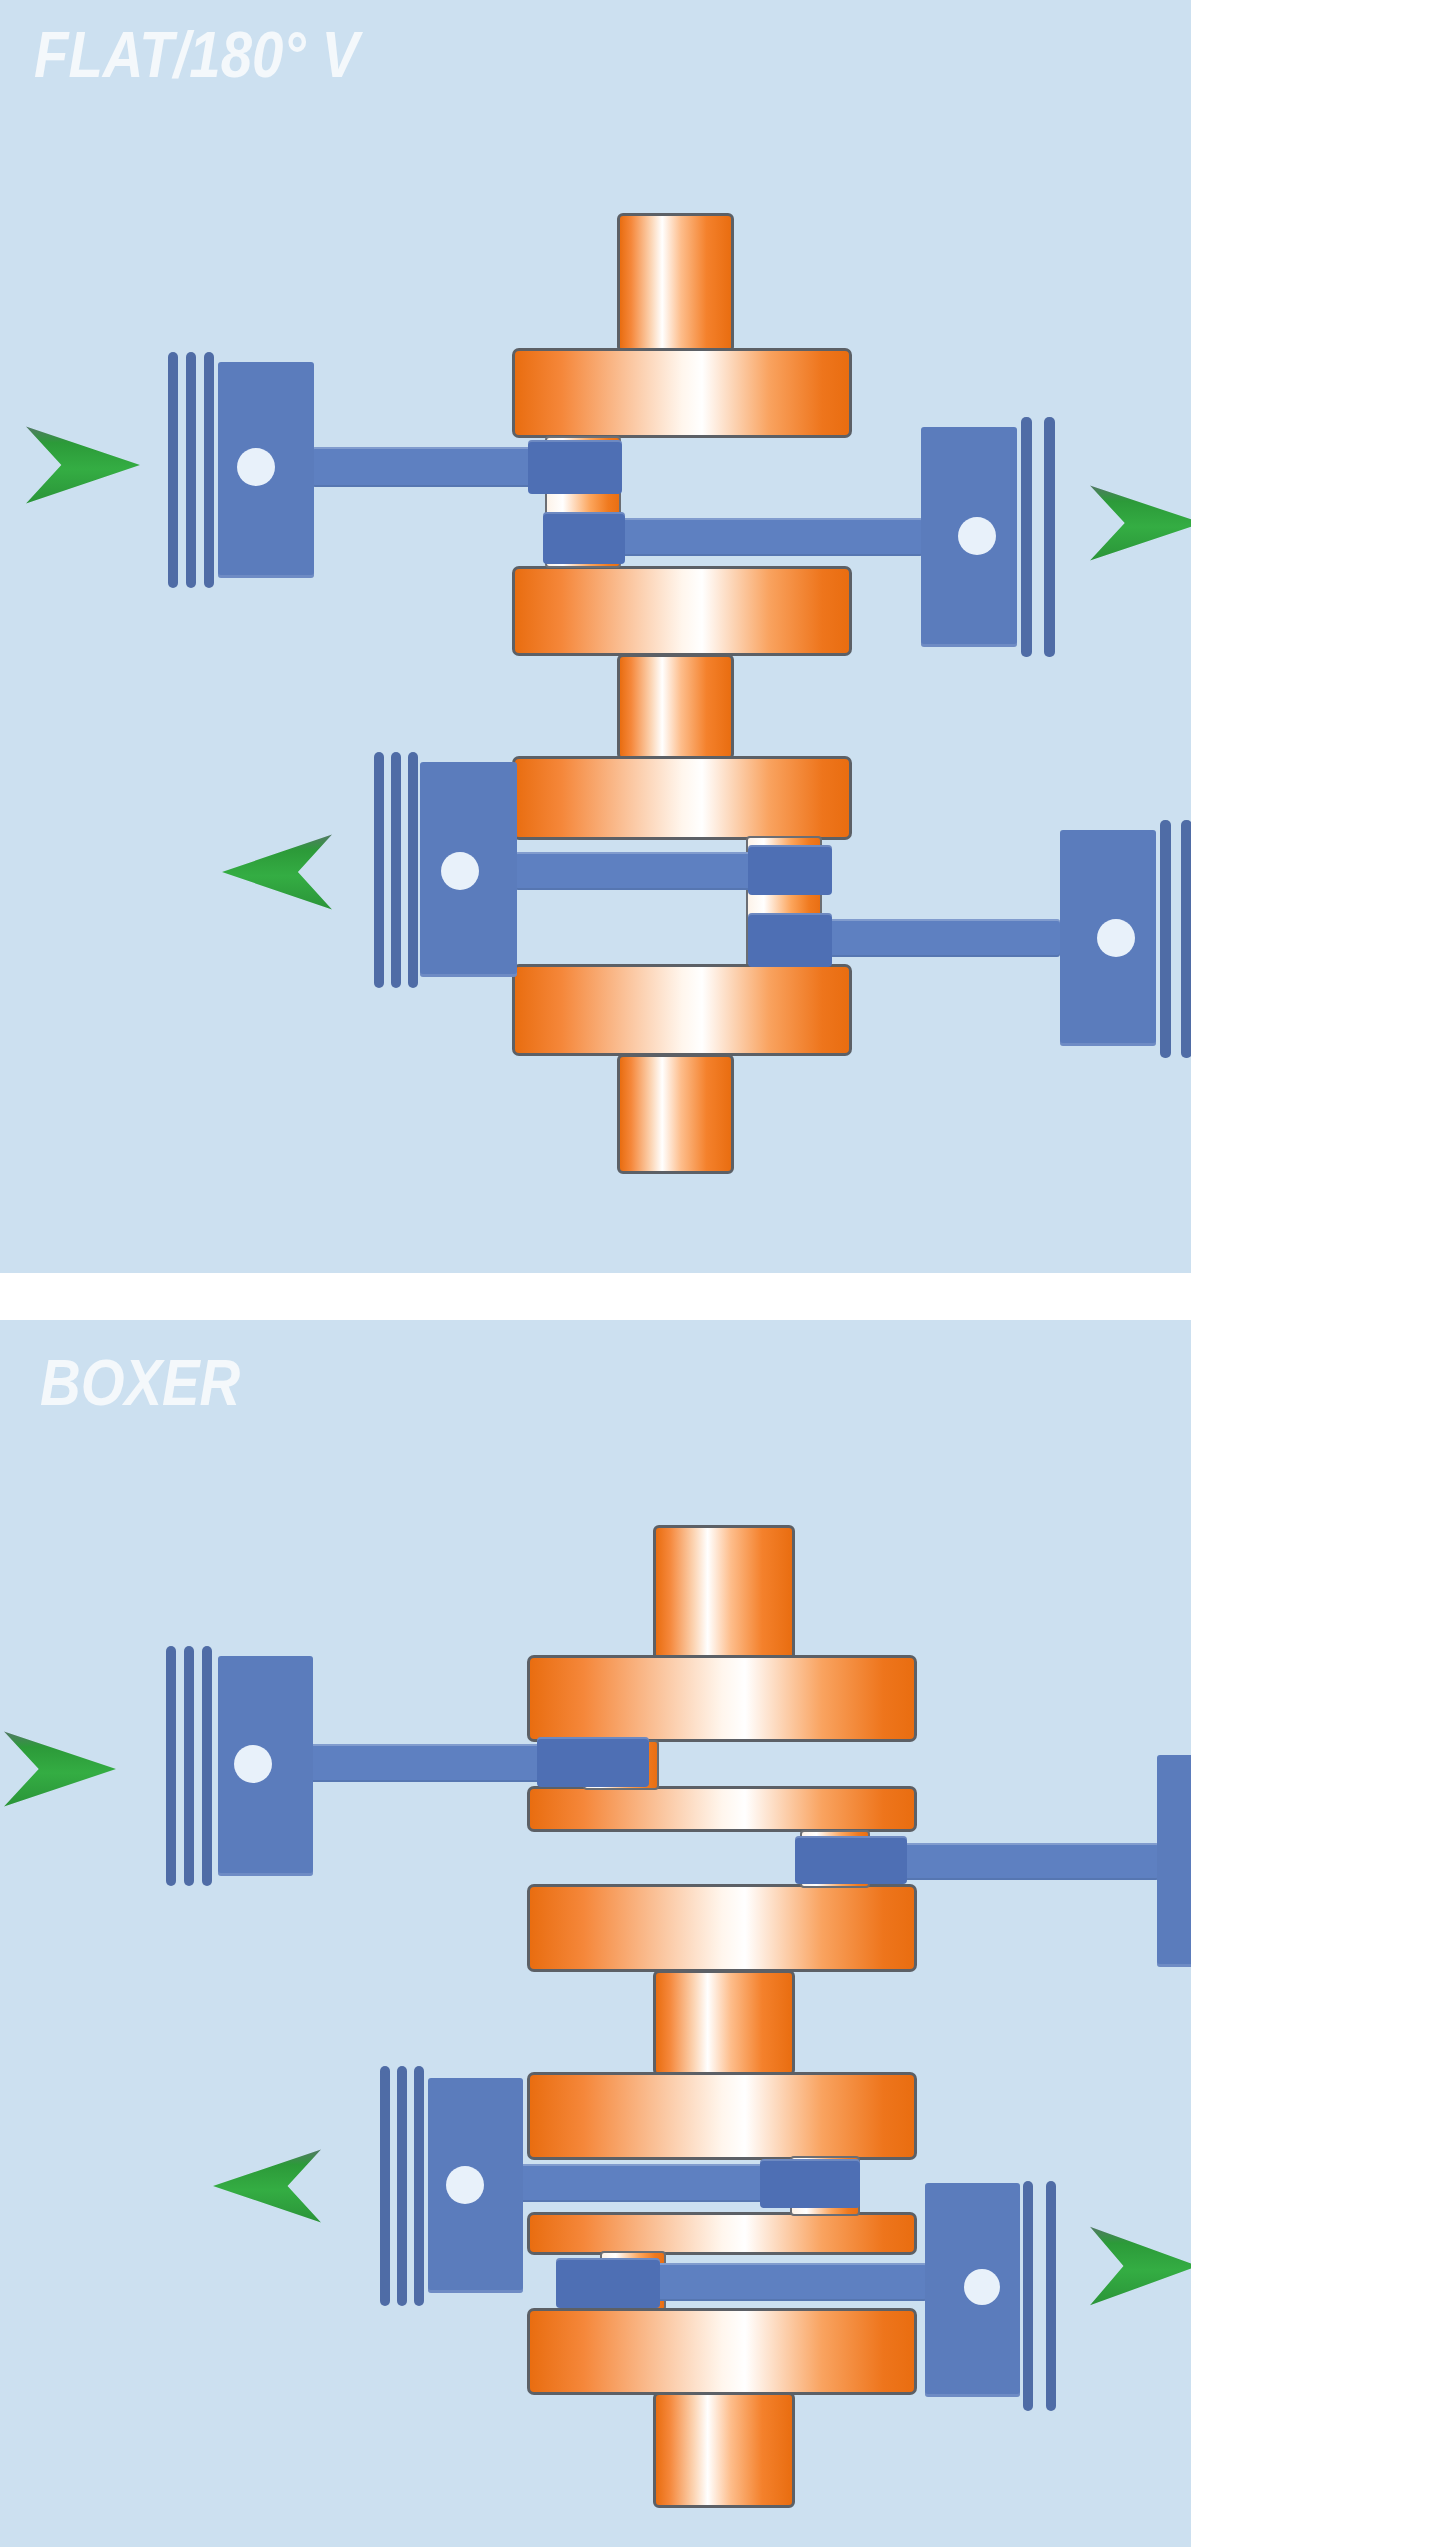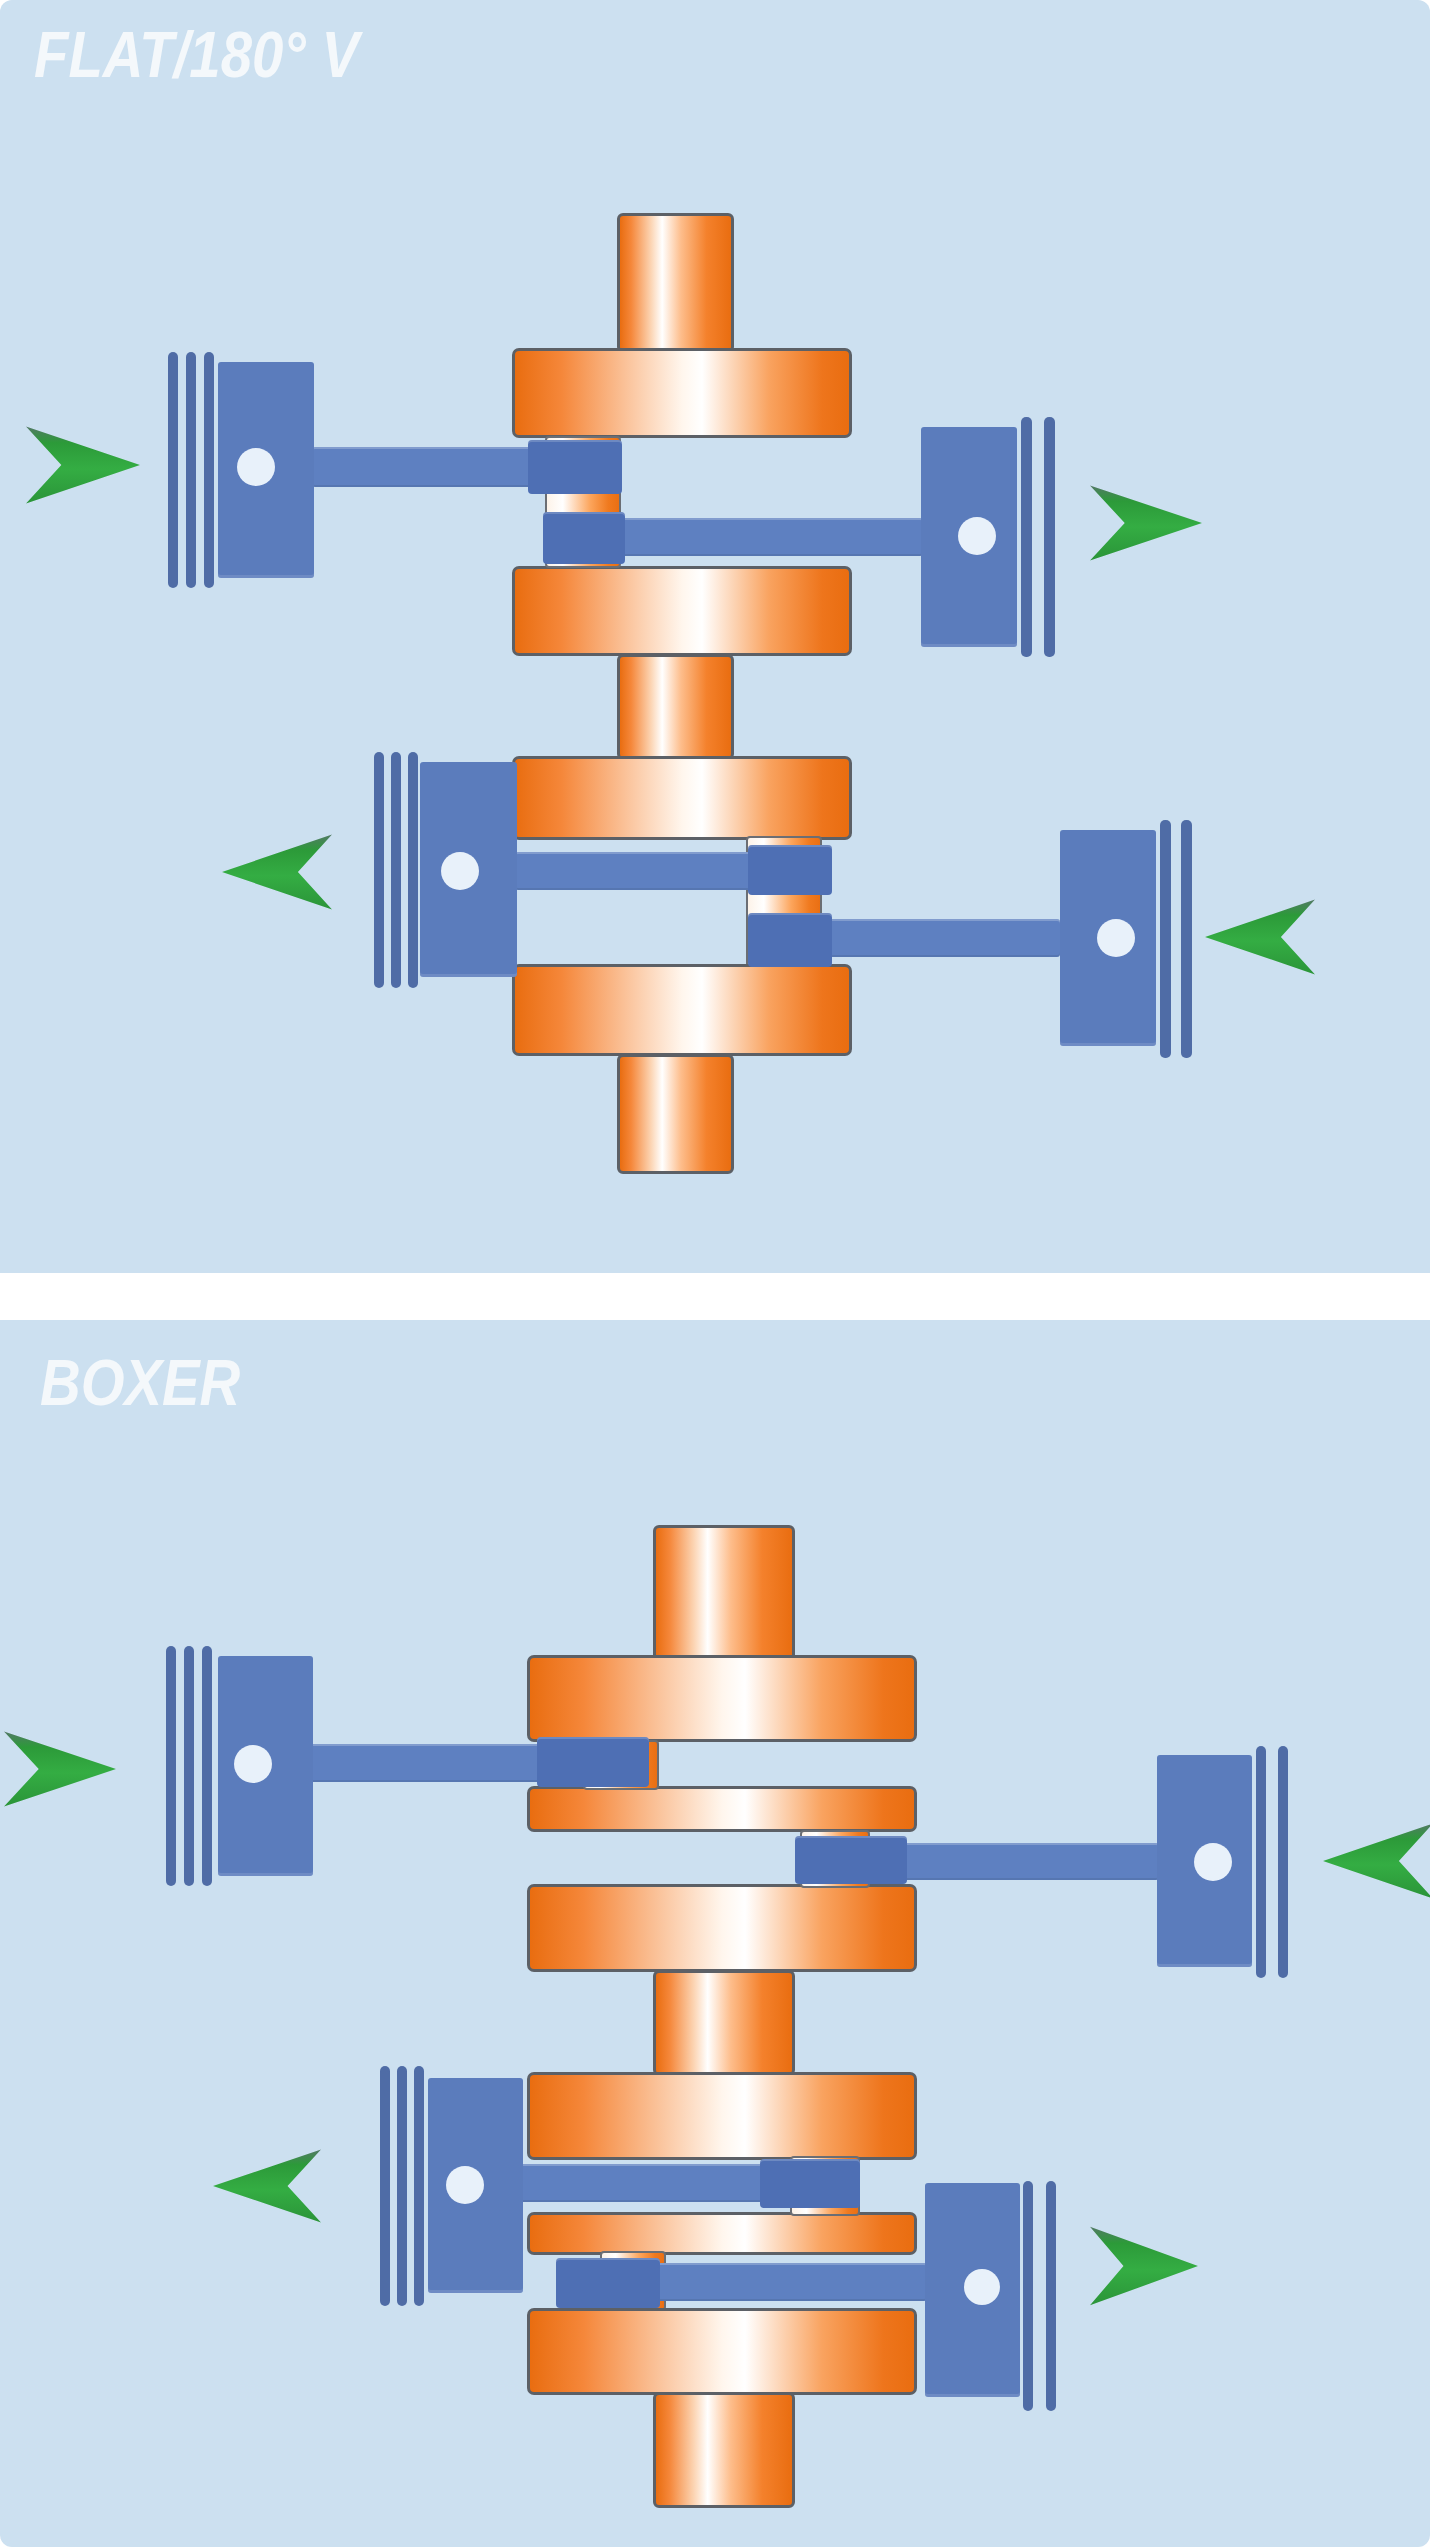--- a/index.html
+++ b/index.html
@@ -1,17 +1,17 @@
 <!DOCTYPE html>
 <html><head>
 <meta charset="utf-8">
 <style>
   html,body{margin:0;padding:0;background:#ffffff;}
-  #stage{position:relative;width:1430px;height:2547px;background:#ffffff;overflow:hidden;
-         font-family:"Liberation Sans", sans-serif;border-radius:12px;}
+  #stage{position:relative;width:1191px;height:2547px;background:#ffffff;overflow:hidden;
+         font-family:"Liberation Sans", sans-serif;}
   .panel{position:absolute;left:0;width:1436px;background:#cce0f0;}
   .panel-title{position:absolute;color:#f4f8fb;font-weight:bold;font-style:italic;
                font-size:64px;line-height:1.1;letter-spacing:0px;white-space:nowrap;
                transform:scaleX(0.88);transform-origin:left top;}
   .part{position:absolute;box-sizing:border-box;}
   
   .shaft{background:linear-gradient(90deg,#e96d10 0%,#f5873a 10%,#fcd5b4 28%,#ffffff 38%,
           #fdbd8b 55%,#f4812c 78%,#e96d10 100%);
          border:3px solid #5c6066;border-radius:6px;}
   .web{background:linear-gradient(90deg,#e96d10 0%,#f5873a 14%,#fff6ed 50%,#ffffff 56%,

